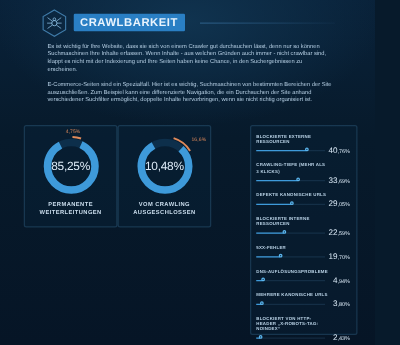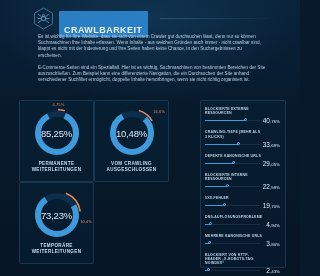--- a/index.html
+++ b/index.html
@@ -34,21 +34,21 @@
   .hex {
     position: absolute;
     left: 33px; top: 7px;
     width: 21px; height: 23px;
   }
   .hex svg { display:block; }
   .title-chip {
     position: absolute;
     left: 59px; top: 11px;
     height: 14px;
-    padding: 12px 6px 0 5px;
+    padding: 0 6px 0 5px;
     background: #2a7fc4;
     display: flex;
     align-items: center;
     border-radius: 1px;
   }
   .title-chip span {
     font-size: 9px;
     letter-spacing: 0.45px;
     color: #eaf4fd;
     font-weight: bold;
@@ -252,32 +252,20 @@
             <circle cx="26" cy="26" r="19" fill="none" stroke="#0d2f4b" stroke-width="6"></circle>
             <circle cx="26" cy="26" r="19" fill="none" stroke="#3e9ada" stroke-width="6" stroke-dasharray="95 24.4" stroke-dashoffset="-14" transform="rotate(-90 26 26)" stroke-linecap="butt"></circle>
             <circle cx="26" cy="26" r="23.5" fill="none" stroke="#e08a5a" stroke-width="1.6" stroke-dasharray="17 130" stroke-dashoffset="-7" transform="rotate(-90 26 26)"></circle>
           </svg>
           <div class="donut-value">10,48%</div>
         </div>
         <div class="donut-caption">VOM CRAWLING AUSGESCHLOSSEN</div>
       </div>
 
 
-      <div class="donut-card">
-        <span class="donut-badge badge-r">10,4%</span>
-        <div class="donut-wrap">
-          <svg width="52" height="52" viewBox="0 0 52 52">
-            <circle cx="26" cy="26" r="19" fill="none" stroke="#0d2f4b" stroke-width="6"></circle>
-            <circle cx="26" cy="26" r="19" fill="none" stroke="#3e9ada" stroke-width="6" stroke-dasharray="87 32.4" stroke-dashoffset="-20" transform="rotate(-90 26 26)" stroke-linecap="butt"></circle>
-            <circle cx="26" cy="26" r="23.5" fill="none" stroke="#e08a5a" stroke-width="1.6" stroke-dasharray="24 123" stroke-dashoffset="-9" transform="rotate(-90 26 26)"></circle>
-          </svg>
-          <div class="donut-value">73,23%</div>
-        </div>
-        <div class="donut-caption">TEMPORÄRE WEITERLEITUNGEN</div>
-      </div>
 
     </div>
 
     <div class="bars-panel">
 
       <div class="bar-item">
         <div class="bar-label">BLOCKIERTE EXTERNE RESSOURCEN</div>
         <div class="bar-row">
           <div class="bar-track"></div>
           <div class="bar-fill" style="width:40px"></div>

